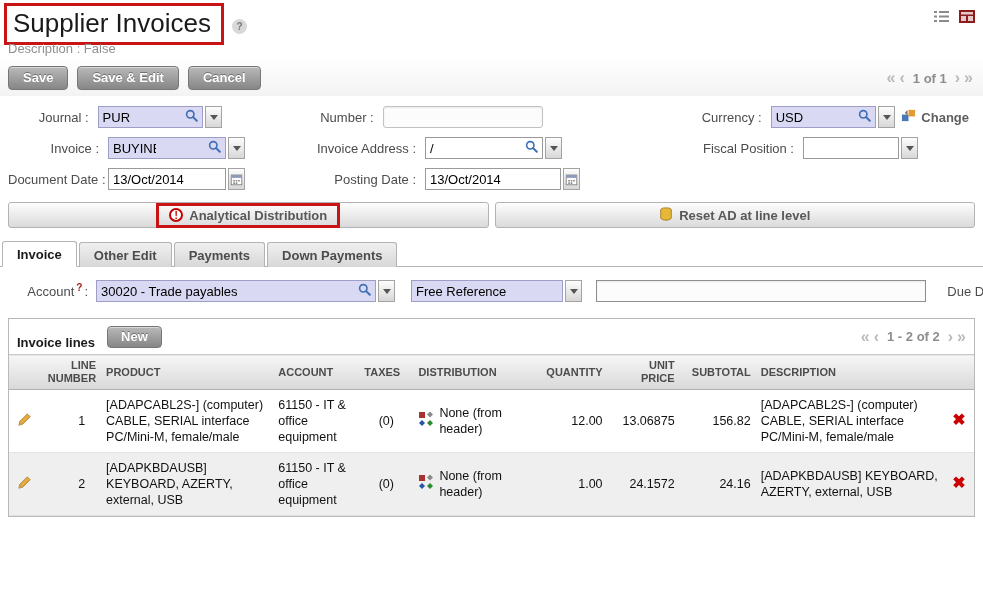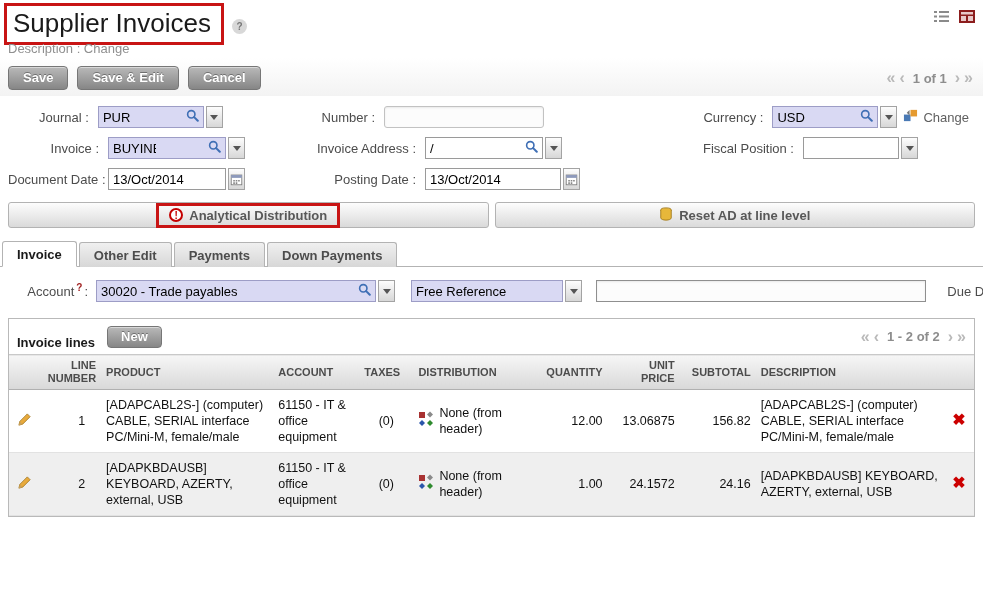--- a/index.html
+++ b/index.html
@@ -52,21 +52,21 @@
     width: 17px; height: 22px; margin-left: 2px; border: 1px solid #a3a3a3;
     background: linear-gradient(#fdfdfd, #d7d7d7); display: inline-flex;
     align-items: center; justify-content: center; cursor: pointer; flex: none;
   }
   .tri { width: 0; height: 0; border-left: 4px solid transparent; border-right: 4px solid transparent; border-top: 5px solid #555; }
   .input-plain {
     height: 22px; border: 1px solid #c2c2c2; border-radius: 3px; background: #fcfcfc;
     box-shadow: inset 0 1px 2px rgba(0,0,0,.08); padding: 0 5px; font-family: inherit; font-size: 13px;
   }
   .change-btn { margin-left: auto; display: flex; align-items: center; gap: 5px; cursor: pointer;
-    color: #5f5f5f; font-weight: normal; background: none; border: none; font-size: 13px; font-family: inherit; }
+    color: #5f5f5f; font-weight: bold; background: none; border: none; font-size: 13px; font-family: inherit; }
   
   .big-buttons { display: flex; gap: 6px; padding: 8px 8px 2px; }
   .big-btn {
     flex: 1; height: 26px; border: 1px solid #b3b3b3; border-radius: 3px;
     background: linear-gradient(#fdfdfd, #dadada); display: flex; align-items: center; justify-content: center;
     font-weight: bold; color: #585858; cursor: pointer; font-size: 13px; font-family: inherit; overflow: visible;
   }
   .annot-inline { display: inline-flex; align-items: center; gap: 6px; border: 3px solid #c81414; padding: 2px 10px; background: transparent; }
   .warn-icon {
     width: 14px; height: 14px; border: 2px solid #c40000; border-radius: 50%; background: #fff;
@@ -127,21 +127,21 @@
       <svg width="18" height="15" viewBox="0 0 18 15">
           <rect x="1" y="1" width="16" height="13" fill="#8c1d1d"></rect>
           <rect x="3" y="3" width="12" height="2.5" fill="#e8c9c9"></rect>
           <rect x="3" y="7" width="5" height="5" fill="#e8c9c9"></rect>
           <rect x="10" y="7" width="5" height="5" fill="#e8c9c9"></rect>
         </svg>
     </span>
   </div>
 </div>
 <div class="subheader">
-  <span class="desc">Description : Change</span>
+  <span class="desc">Description : False</span>
 </div>
 
 <div class="toolbar">
   <button class="gbtn">Save</button>
   <button class="gbtn">Save &amp; Edit</button>
   <button class="gbtn">Cancel</button>
   <div class="pager">
     <span class="pg-arrow">«</span>
     <span class="pg-arrow">‹</span>
     <span class="pg-text">1 of 1</span>

